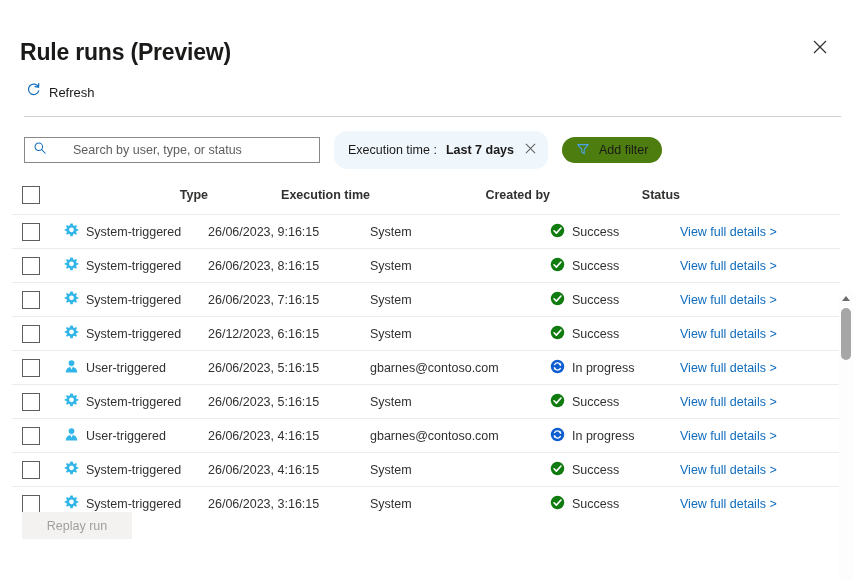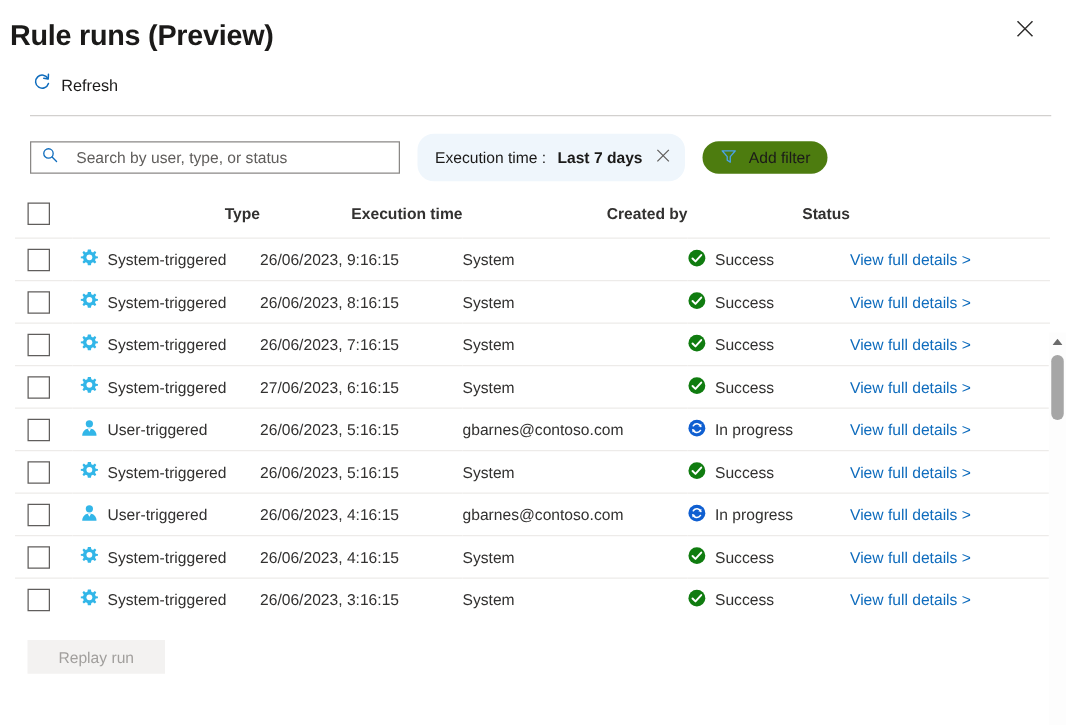--- a/index.html
+++ b/index.html
@@ -12,21 +12,22 @@
     background: #ffffff;
     font-family: "Liberation Sans", sans-serif;
     color: #1b1a19;
     overflow: hidden;
     position: relative;
   }
 
   
   .panel-header {
     position: relative;
-    padding: 14px 24px 0 8px;
+    padding: 14px 24px 0 20px;
+    margin-top: 24px;
   }
   .page-title {
     font-size: 23px;
     font-weight: 600;
     letter-spacing: -0.2px;
     color: #1b1a19;
     margin: 0;
     line-height: 28px;
   }
   .page-subtitle {
@@ -93,21 +94,21 @@
     padding: 0 6px 0 8px;
     box-sizing: border-box;
   }
   .search-box input {
     border: none;
     outline: none;
     font-size: 12.5px;
     font-family: inherit;
     color: #1d4ed8;
     width: 100%;
-    margin-left: 12px;
+    margin-left: 24px;
     background: transparent;
   }
   .search-box input::placeholder { color: #605e5c; }
 
   .filter-chip {
     display: flex;
     align-items: center;
     gap: 9px;
     height: 38px;
     background: #eff6fc;
@@ -428,21 +429,21 @@
           </td>
           <td>
             <span class="cell-inline cell-type">
               <span><svg width="15" height="15" viewBox="0 0 16 16">
                   <path fill="#32b6e8" d="M8 0.6 L9.3 0.6 L9.7 2.5 L11.1 3.1 L12.7 2.0 L13.9 3.3 L12.8 4.9 L13.4 6.3 L15.3 6.7 L15.3 8.0 L13.4 8.4 L12.8 9.8 L13.9 11.4 L12.7 12.6 L11.1 11.5 L9.7 12.1 L9.3 14.0 L8 14.0 L6.7 14.0 L6.3 12.1 L4.9 11.5 L3.3 12.6 L2.1 11.4 L3.2 9.8 L2.6 8.4 L0.7 8.0 L0.7 6.7 L2.6 6.3 L3.2 4.9 L2.1 3.3 L3.3 2.0 L4.9 3.1 L6.3 2.5 L6.7 0.6 Z"></path>
                   <circle cx="8" cy="7.3" r="2.5" fill="#ffffff"></circle>
                 </svg></span>
               <span>System-triggered</span>
             </span>
           </td>
-          <td>27/06/2023, 6:16:15</td>
+          <td>26/12/2023, 6:16:15</td>
           <td>System</td>
           <td>
             <span class="cell-inline">
               <span><svg width="15" height="15" viewBox="0 0 16 16">
                   <circle cx="8" cy="8" r="7.2" fill="#107c10"></circle>
                   <path d="M4.3 8.3 L6.8 10.8 L11.7 5.4" stroke="#ffffff" stroke-width="1.7" fill="none" stroke-linecap="round" stroke-linejoin="round"></path>
                 </svg></span>
               <span>Success</span>
             </span>
           </td>

